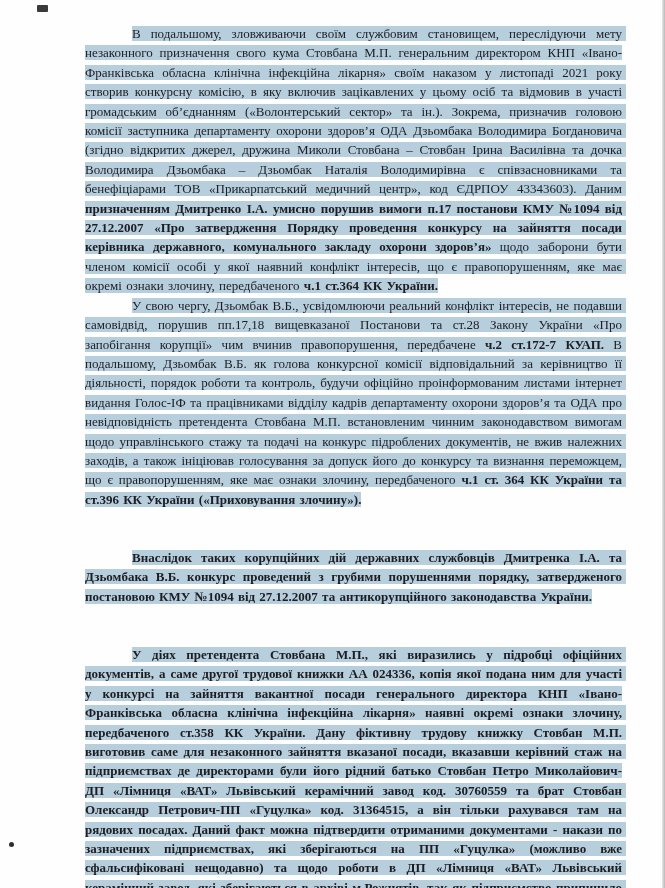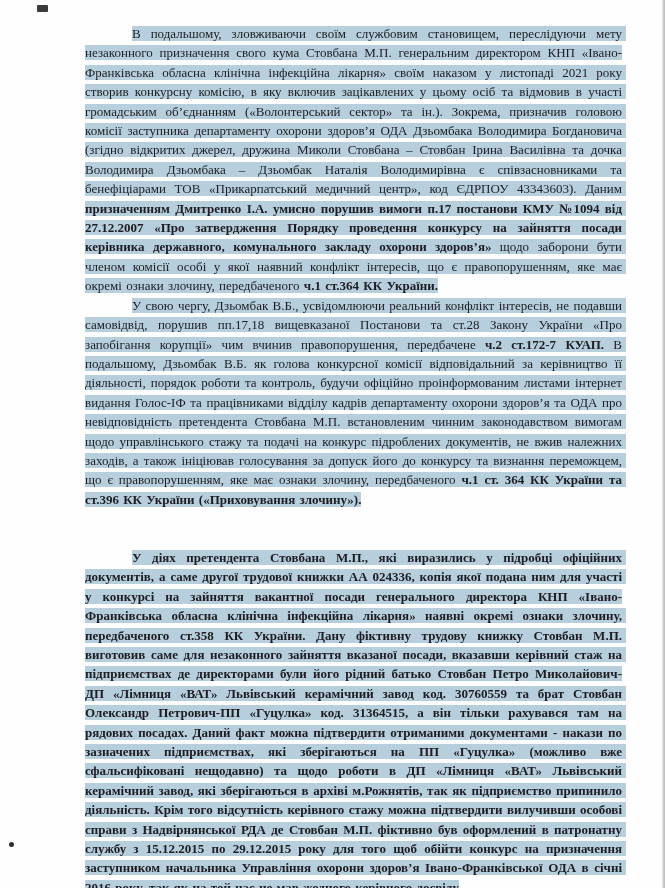--- a/index.html
+++ b/index.html
@@ -68,16 +68,17 @@
 </style>
 </head>
 <body>
 
 <div class="page">
   <div class="artifact-top-left"></div>
   <div class="artifact-bottom-left"></div>
   <div class="text-block">
       <p class="para" style="margin-top: 0px;"><span class="run hl">В подальшому, зловживаючи своїм службовим становищем, переслідуючи мету незаконного призначення свого кума Стовбана М.П. генеральним директором КНП «Івано-Франківська обласна клінічна інфекційна лікарня» своїм наказом у листопаді 2021 року створив конкурсну комісію, в яку включив зацікавлених у цьому осіб та відмовив в участі громадським об’єднанням («Волонтерський сектор» та ін.). Зокрема, призначив головою комісії заступника департаменту охорони здоров’я ОДА Дзьомбака Володимира Богдановича (згідно відкритих джерел, дружина Миколи Стовбана – Стовбан Ірина Василівна та дочка Володимира Дзьомбака – Дзьомбак Наталія Володимирівна є співзасновниками та бенефіціарами ТОВ «Прикарпатський медичний центр», код ЄДРПОУ 43343603). Даним </span><span class="run bold hl">призначенням Дмитренко І.А. умисно порушив вимоги п.17 постанови КМУ №1094 від 27.12.2007 «Про затвердження Порядку проведення конкурсу на зайняття посади керівника державного, комунального закладу охорони здоров’я»</span><span class="run hl"> щодо заборони бути членом комісії особі у якої наявний конфлікт інтересів, що є правопорушенням, яке має окремі ознаки злочину, передбаченого </span><span class="run bold hl">ч.1 ст.364 КК України.</span></p>
       <p class="para" style="margin-top: 0px;"><span class="run hl">У свою чергу, Дзьомбак В.Б., усвідомлюючи реальний конфлікт інтересів, не подавши самовідвід, порушив пп.17,18 вищевказаної Постанови та ст.28 Закону України «Про запобігання корупції» чим вчинив правопорушення, передбачене </span><span class="run bold hl">ч.2 ст.172-7 КУАП.</span><span class="run hl"> В подальшому, Дзьомбак В.Б. як голова конкурсної комісії відповідальний за керівництво її діяльності, порядок роботи та контроль, будучи офіційно проінформованим листами інтернет видання Голос-ІФ та працівниками відділу кадрів департаменту охорони здоров’я та ОДА про невідповідність претендента Стовбана М.П. встановленим чинним законодавством вимогам щодо управлінського стажу та подачі на конкурс підроблених документів, не вжив належних заходів, а також ініціював голосування за допуск його до конкурсу та визнання переможцем, що є правопорушенням, яке має ознаки злочину, передбаченого </span><span class="run bold hl">ч.1 ст. 364 КК України та ст.396 КК України («Приховування злочину»).</span></p>
+      <p class="para" style="margin-top: 38.8px;"><span class="run bold hl">Внаслідок таких корупційних дій державних службовців Дмитренка І.А. та Дзьомбака В.Б. конкурс проведений з грубими порушеннями порядку, затвердженого постановою КМУ №1094 від 27.12.2007 та антикорупційного законодавства України.</span></p>
       <p class="para" style="margin-top: 38.8px;"><span class="run bold hl">У діях претендента Стовбана М.П., які виразились у підробці офіційних документів, а саме другої трудової книжки АА 024336, копія якої подана ним для участі у конкурсі на зайняття вакантної посади генерального директора КНП «Івано-Франківська обласна клінічна інфекційна лікарня» наявні окремі ознаки злочину, передбаченого ст.358 КК України. Дану фіктивну трудову книжку Стовбан М.П. виготовив саме для незаконного зайняття вказаної посади, вказавши керівний стаж на підприємствах де директорами були його рідний батько Стовбан Петро Миколайович-ДП «Лімниця «ВАТ» Львівський керамічний завод код. 30760559 та брат Стовбан Олександр Петрович-ПП «Гуцулка» код. 31364515, а він тільки рахувався там на рядових посадах. Даний факт можна підтвердити отриманими документами - накази по зазначених підприємствах, які зберігаються на ПП «Гуцулка» (можливо вже сфальсифіковані нещодавно) та щодо роботи в ДП «Лімниця «ВАТ» Львівський керамічний завод, які зберігаються в архіві м.Рожнятів, так як підприємство припинило діяльність. Крім того відсутність керівного стажу можна підтвердити вилучивши особові справи з Надвірнянської РДА де Стовбан М.П. фіктивно був оформлений в патронатну службу з 15.12.2015 по 29.12.2015 року для того щоб обійти конкурс на призначення заступником начальника Управління охорони здоров’я Івано-Франківської ОДА в січні 2016 року, так як на той час не мав жодного керівного досвіду</span></p>
     </div>
   <div class="page-edge-right"></div>
 </div>
 
 </body></html>

